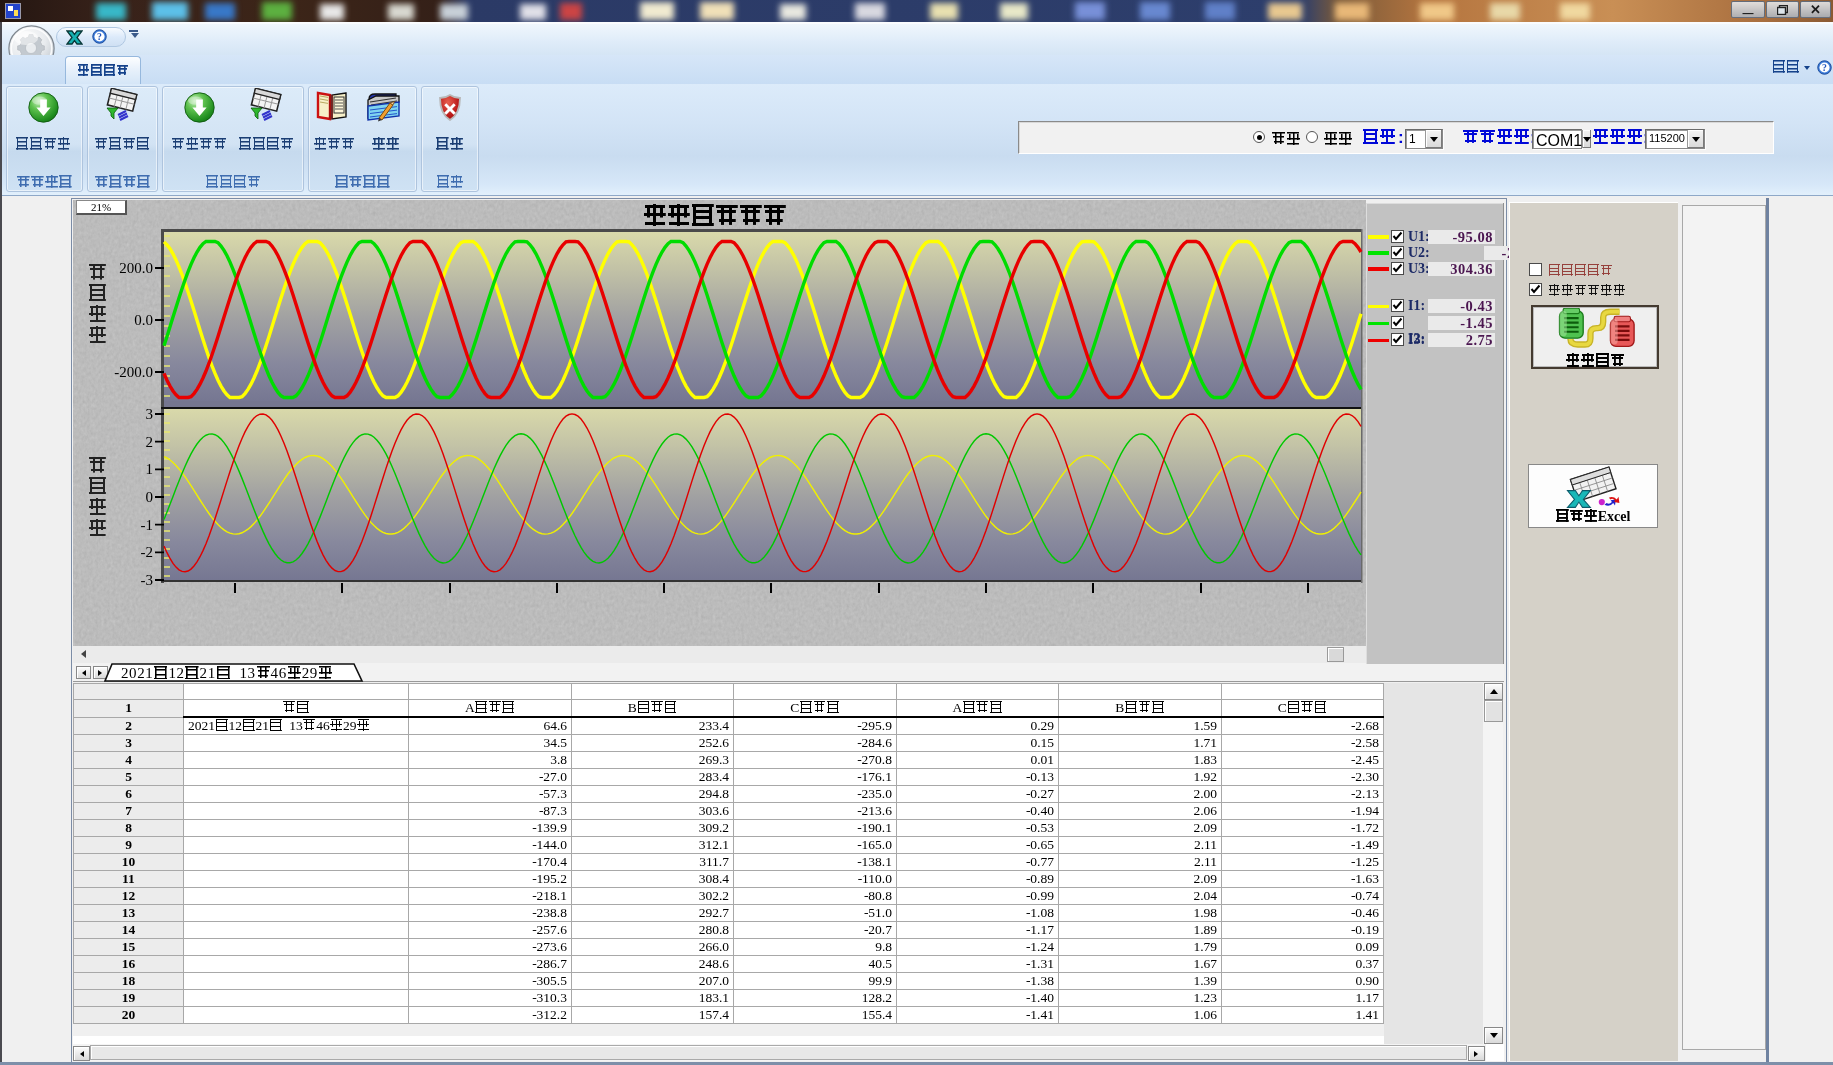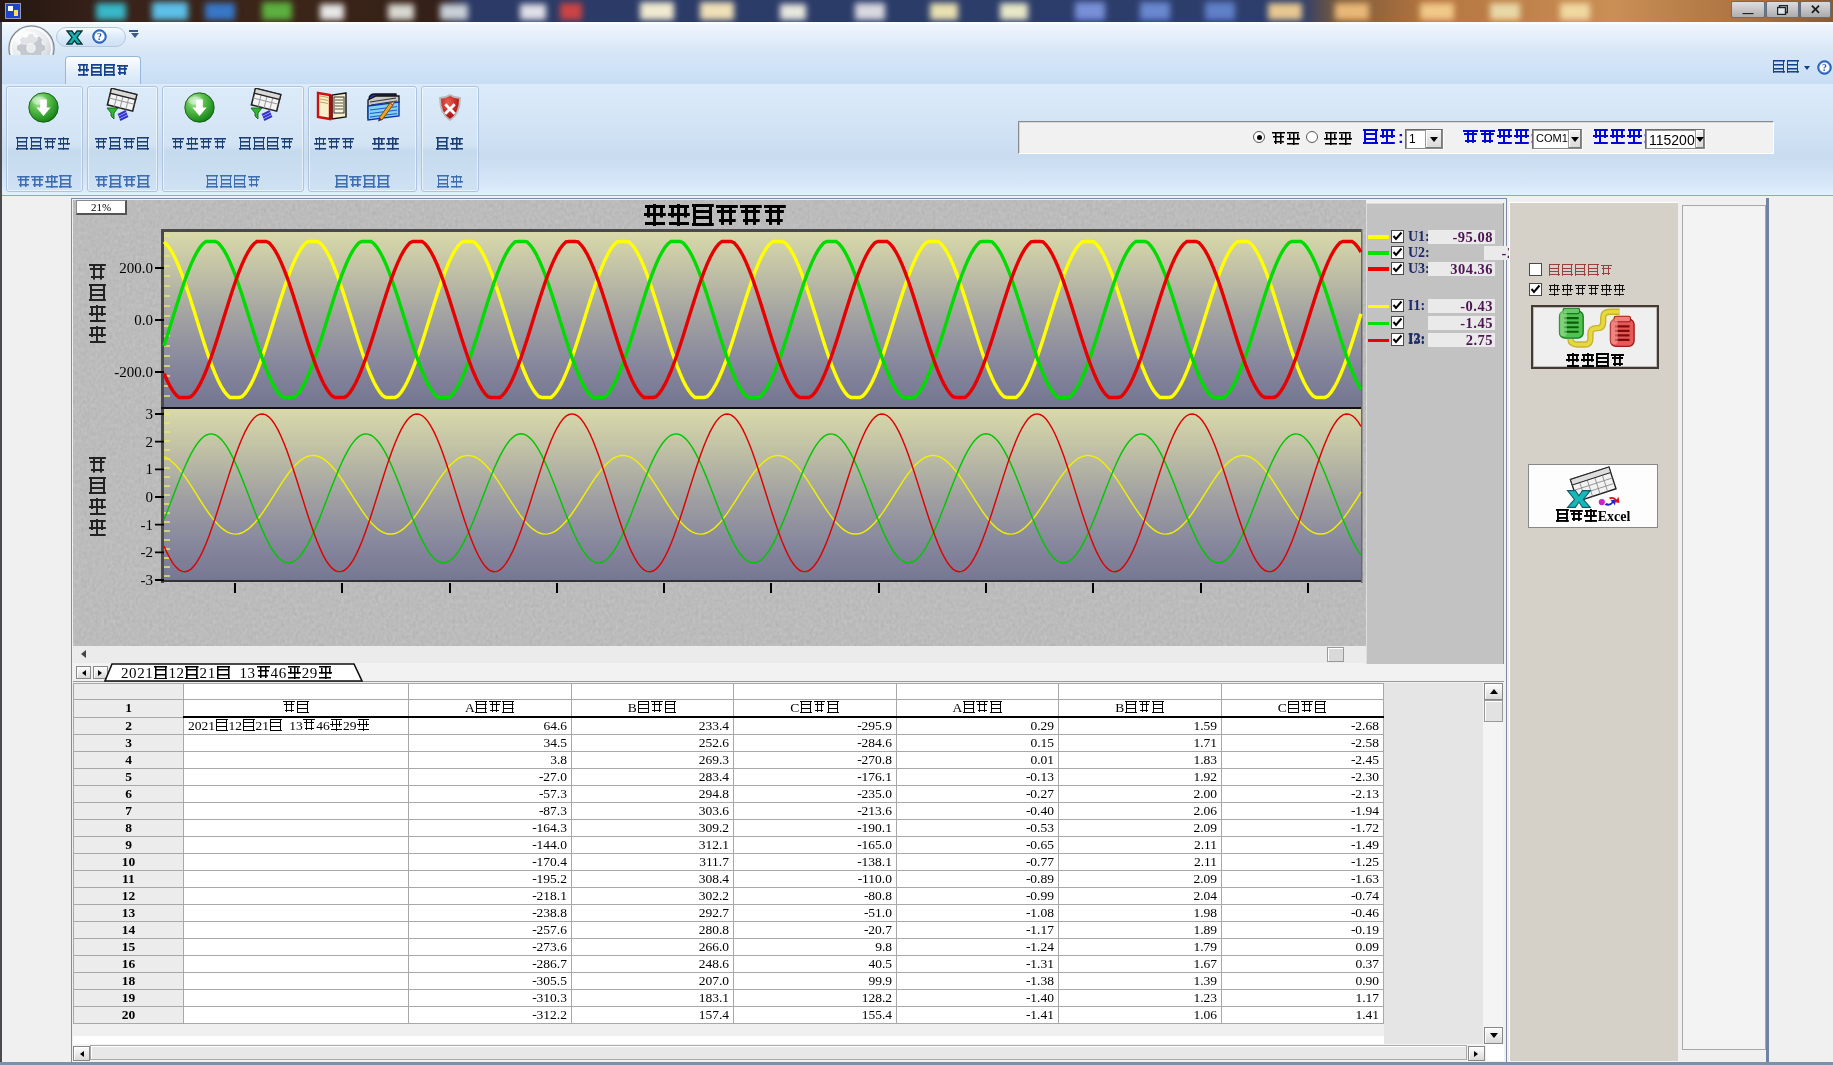--- a/index.html
+++ b/index.html
@@ -251,28 +251,28 @@
 <div class="abs" style="left:1323px;top:130px;font-size:15px;color:#000"><i class="m"></i><i class="m"></i></div>
 <div class="abs" style="left:1362px;top:128px;font-size:17px;font-weight:bold;color:#0008d8"><i class="kb"></i><i class="mb"></i><span style="margin-left:2px">:</span></div>
 <div class="abs dd" style="left:1405px;top:129px;width:38px">
     <span class="ddv" style="font-size:12px">1</span>
     <span class="ddb">
       <b class="tri"></b>
     </span>
   </div>
 <div class="abs" style="left:1462px;top:128px;font-size:17px;font-weight:bold;color:#0008d8"><i class="wb"></i><i class="wb"></i><i class="mb"></i><i class="mb"></i><span>:</span></div>
 <div class="abs dd" style="left:1532px;top:129px;width:50px">
-    <span class="ddv" style="font-size:11px">COM1</span>
+    <span class="ddv" style="font-size:16px">COM1</span>
     <span class="ddb">
       <b class="tri"></b>
     </span>
   </div>
 <div class="abs" style="left:1592px;top:128px;font-size:17px;font-weight:bold;color:#0008d8"><i class="mb"></i><i class="mb"></i><i class="mb"></i><span>:</span></div>
 <div class="abs dd" style="left:1645px;top:129px;width:60px">
-    <span class="ddv" style="font-size:14px">115200</span>
+    <span class="ddv" style="font-size:11px">115200</span>
     <span class="ddb">
       <b class="tri"></b>
     </span>
   </div>
 
 <div class="abs" style="left:0;top:196px;width:1833px;height:869px;background:#f0f0f0"></div>
 <div class="abs" style="left:0;top:22px;width:2px;height:1043px;background:#4a4a50"></div>
 
 <div class="abs" style="left:71px;top:198px;width:1436px;height:865px;border:1.5px solid #7b8ca6;background:#f0f0f0"></div>
 
@@ -439,21 +439,21 @@
           <td class="nc">-87.3</td>
           <td class="nc">303.6</td>
           <td class="nc">-213.6</td>
           <td class="nc">-0.40</td>
           <td class="nc">2.06</td>
           <td class="nc">-1.94</td>
         </tr>
 <tr>
           <td class="rh">8</td>
           <td></td>
-          <td class="nc">-164.3</td>
+          <td class="nc">-139.9</td>
           <td class="nc">309.2</td>
           <td class="nc">-190.1</td>
           <td class="nc">-0.53</td>
           <td class="nc">2.09</td>
           <td class="nc">-1.72</td>
         </tr>
 <tr>
           <td class="rh">9</td>
           <td></td>
           <td class="nc">-144.0</td>

